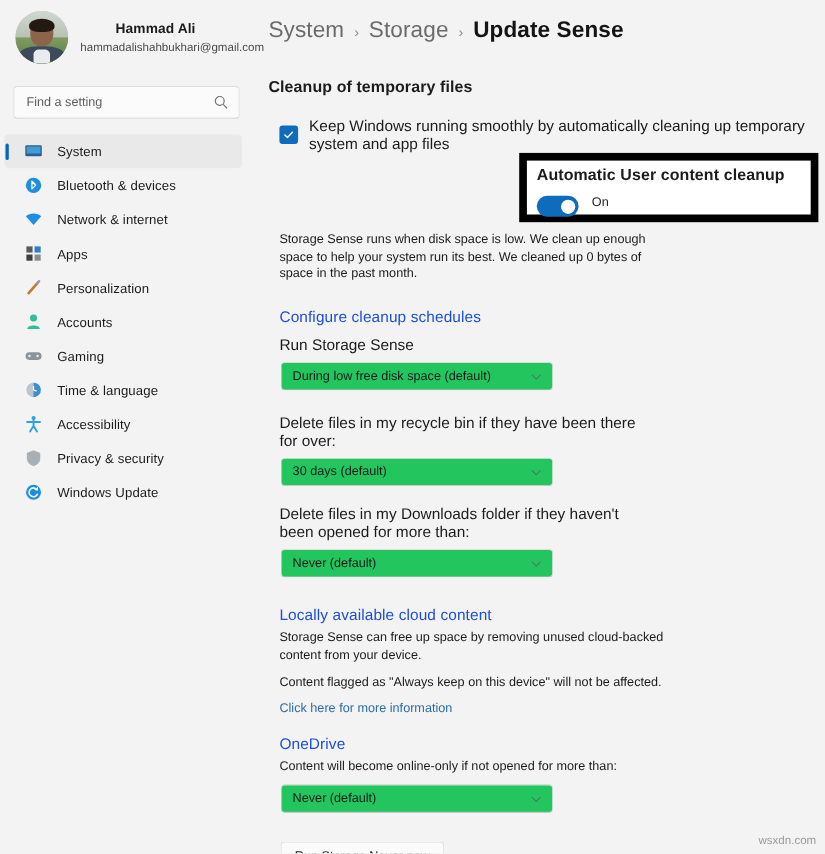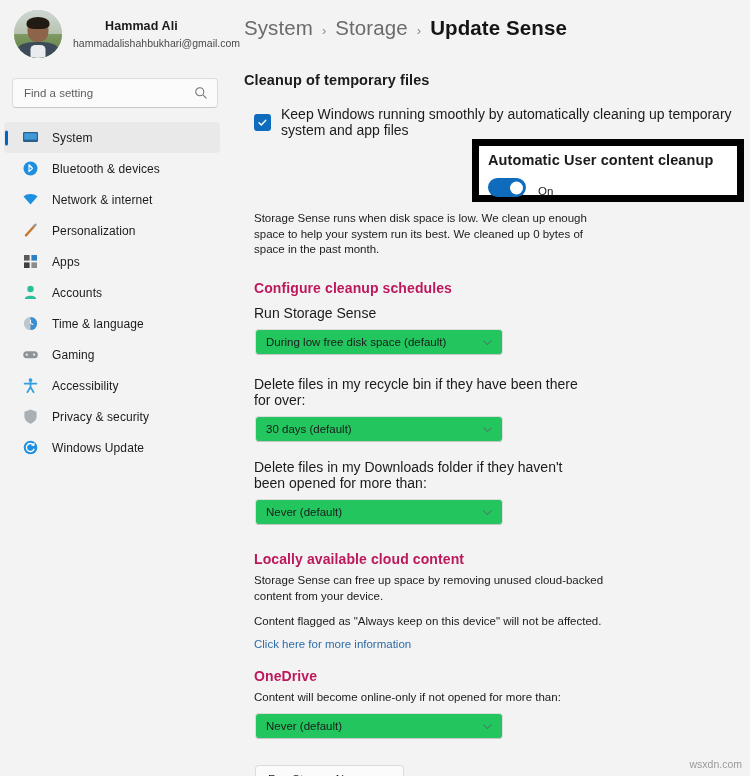--- a/index.html
+++ b/index.html
@@ -107,34 +107,34 @@
   .hl-box {
     position: absolute;
     left: 240px; top: 139px;
     width: 272px; height: 63px;
     border: 7px solid #000000;
     background: #ffffff;
     z-index: 5;
   }
   .hl-inner { padding: 4px 0 0 9px; }
   .hl-title { font-size: 14.5px; font-weight: bold; color: #1b1b1b; line-height: 20px; letter-spacing: .1px; }
-  .toggle-row { display: flex; align-items: flex-end; gap: 12px; margin-top: 8px; }
+  .toggle-row { display: flex; align-items: flex-start; gap: 12px; margin-top: 8px; }
   .toggle {
     width: 38px; height: 19px; border-radius: 10px; background: #0f6cbd;
     position: relative; flex: 0 0 38px;
   }
   .toggle .knob {
     position: absolute; right: 3px; top: 50%; transform: translateY(-50%);
     width: 13px; height: 13px; border-radius: 50%; background: #ffffff;
   }
   .toggle-state { font-size: 11.5px; color: #1b1b1b; }
 
   .body-text { font-size: 11.5px; color: #1b1b1b; line-height: 15.5px; margin-left: 10px; max-width: 350px; }
 
-  .h3 { font-size: 14px; font-weight: bold; color: #be185d; letter-spacing: .1px; margin-left: 10px; }
+  .h3 { font-size: 14px; font-weight: normal; color: #1d4ed8; letter-spacing: .1px; margin-left: 10px; }
   .field-label { font-size: 14px; color: #1b1b1b; line-height: 15.5px; margin-left: 10px; max-width: 340px; }
 
   .dropdown {
     margin-left: 11px;
     width: 248px; height: 26px;
     background: #22c55e;
     border: 1px solid #dcdcdc;
     border-bottom-color: #c5c5c5;
     border-radius: 4px;
     display: flex; align-items: center; justify-content: space-between;
@@ -224,70 +224,70 @@
           <svg viewBox="0 0 17 17" width="17" height="17">
             <path d="M1.5 5.5 C5 2.2 12 2.2 15.5 5.5 L8.5 13.5 Z" fill="#1e8fe0"></path>
           </svg>
         </span>
         <span class="nav-label">Network &amp; internet</span>
       </div>
 
       <div class="nav-item">
         <span class="nav-ico">
           <svg viewBox="0 0 17 17" width="17" height="17">
-            <line x1="4" y1="13.4" x2="12.4" y2="4" stroke="#c9792e" stroke-width="2.4" stroke-linecap="round"></line>
-            <line x1="11.6" y1="4.6" x2="13.6" y2="2.6" stroke="#9a9a9a" stroke-width="2.2" stroke-linecap="round"></line>
-          </svg>
-        </span>
-        <span class="nav-label">Personalization</span>
-      </div>
-
-      <div class="nav-item">
-        <span class="nav-ico">
-          <svg viewBox="0 0 17 17" width="17" height="17">
             <rect x="2" y="2" width="5.6" height="5.6" fill="#5a5a5a"></rect>
             <rect x="9.4" y="2" width="5.6" height="5.6" fill="#2f7fc4"></rect>
             <rect x="2" y="9.4" width="5.6" height="5.6" fill="#3f3f3f"></rect>
             <rect x="9.4" y="9.4" width="5.6" height="5.6" fill="#8b8b8b"></rect>
           </svg>
         </span>
         <span class="nav-label">Apps</span>
       </div>
 
       <div class="nav-item">
         <span class="nav-ico">
           <svg viewBox="0 0 17 17" width="17" height="17">
+            <line x1="4" y1="13.4" x2="12.4" y2="4" stroke="#c9792e" stroke-width="2.4" stroke-linecap="round"></line>
+            <line x1="11.6" y1="4.6" x2="13.6" y2="2.6" stroke="#9a9a9a" stroke-width="2.2" stroke-linecap="round"></line>
+          </svg>
+        </span>
+        <span class="nav-label">Personalization</span>
+      </div>
+
+      <div class="nav-item">
+        <span class="nav-ico">
+          <svg viewBox="0 0 17 17" width="17" height="17">
             <circle cx="8.5" cy="5" r="3.2" fill="#2bbf9a"></circle>
             <path d="M2.8 15 C2.8 10.8 14.2 10.8 14.2 15 Z" fill="#2bbf9a"></path>
           </svg>
         </span>
         <span class="nav-label">Accounts</span>
+      </div>
+
+      <div class="nav-item">
+        <span class="nav-ico">
+          <svg viewBox="0 0 17 17" width="17" height="17">
+            <rect x="1.2" y="5.2" width="14.6" height="7" rx="3.5" fill="#8d9499"></rect>
+            <circle cx="4.8" cy="8.7" r="1.1" fill="#e9eef0"></circle>
+            <circle cx="12.1" cy="8.7" r="1.1" fill="#e9eef0"></circle>
+          </svg>
+        </span>
+        <span class="nav-label">Gaming</span>
       </div>
 
       <div class="nav-item">
         <span class="nav-ico">
           <svg viewBox="0 0 17 17" width="17" height="17">
             <circle cx="8.5" cy="8.5" r="6.6" fill="#bcc6cc"></circle>
             <path d="M8.5 1.9 A6.6 6.6 0 0 1 8.5 15.1 Z" fill="#3a8fd0"></path>
             <line x1="8.5" y1="8.5" x2="8.5" y2="4.8" stroke="#fff" stroke-width="1.1"></line>
             <line x1="8.5" y1="8.5" x2="11.3" y2="9.6" stroke="#fff" stroke-width="1.1"></line>
           </svg>
         </span>
         <span class="nav-label">Time &amp; language</span>
-      </div>
-
-      <div class="nav-item">
-        <span class="nav-ico">
-          <svg viewBox="0 0 17 17" width="17" height="17">
-            <rect x="1.2" y="5.2" width="14.6" height="7" rx="3.5" fill="#8d9499"></rect>
-            <circle cx="4.8" cy="8.7" r="1.1" fill="#e9eef0"></circle>
-            <circle cx="12.1" cy="8.7" r="1.1" fill="#e9eef0"></circle>
-          </svg>
-        </span>
-        <span class="nav-label">Gaming</span>
       </div>
 
       <div class="nav-item">
         <span class="nav-ico">
           <svg viewBox="0 0 17 17" width="17" height="17">
             <circle cx="8.5" cy="3.1" r="1.9" fill="#2f9fe0"></circle>
             <path d="M8.5 5.3 L8.5 10 M2.6 6.6 L14.4 6.6 M8.5 10 L5.4 15.2 M8.5 10 L11.6 15.2" stroke="#2f9fe0" stroke-width="1.7" stroke-linecap="round" fill="none"></path>
           </svg>
         </span>
         <span class="nav-label">Accessibility</span>

